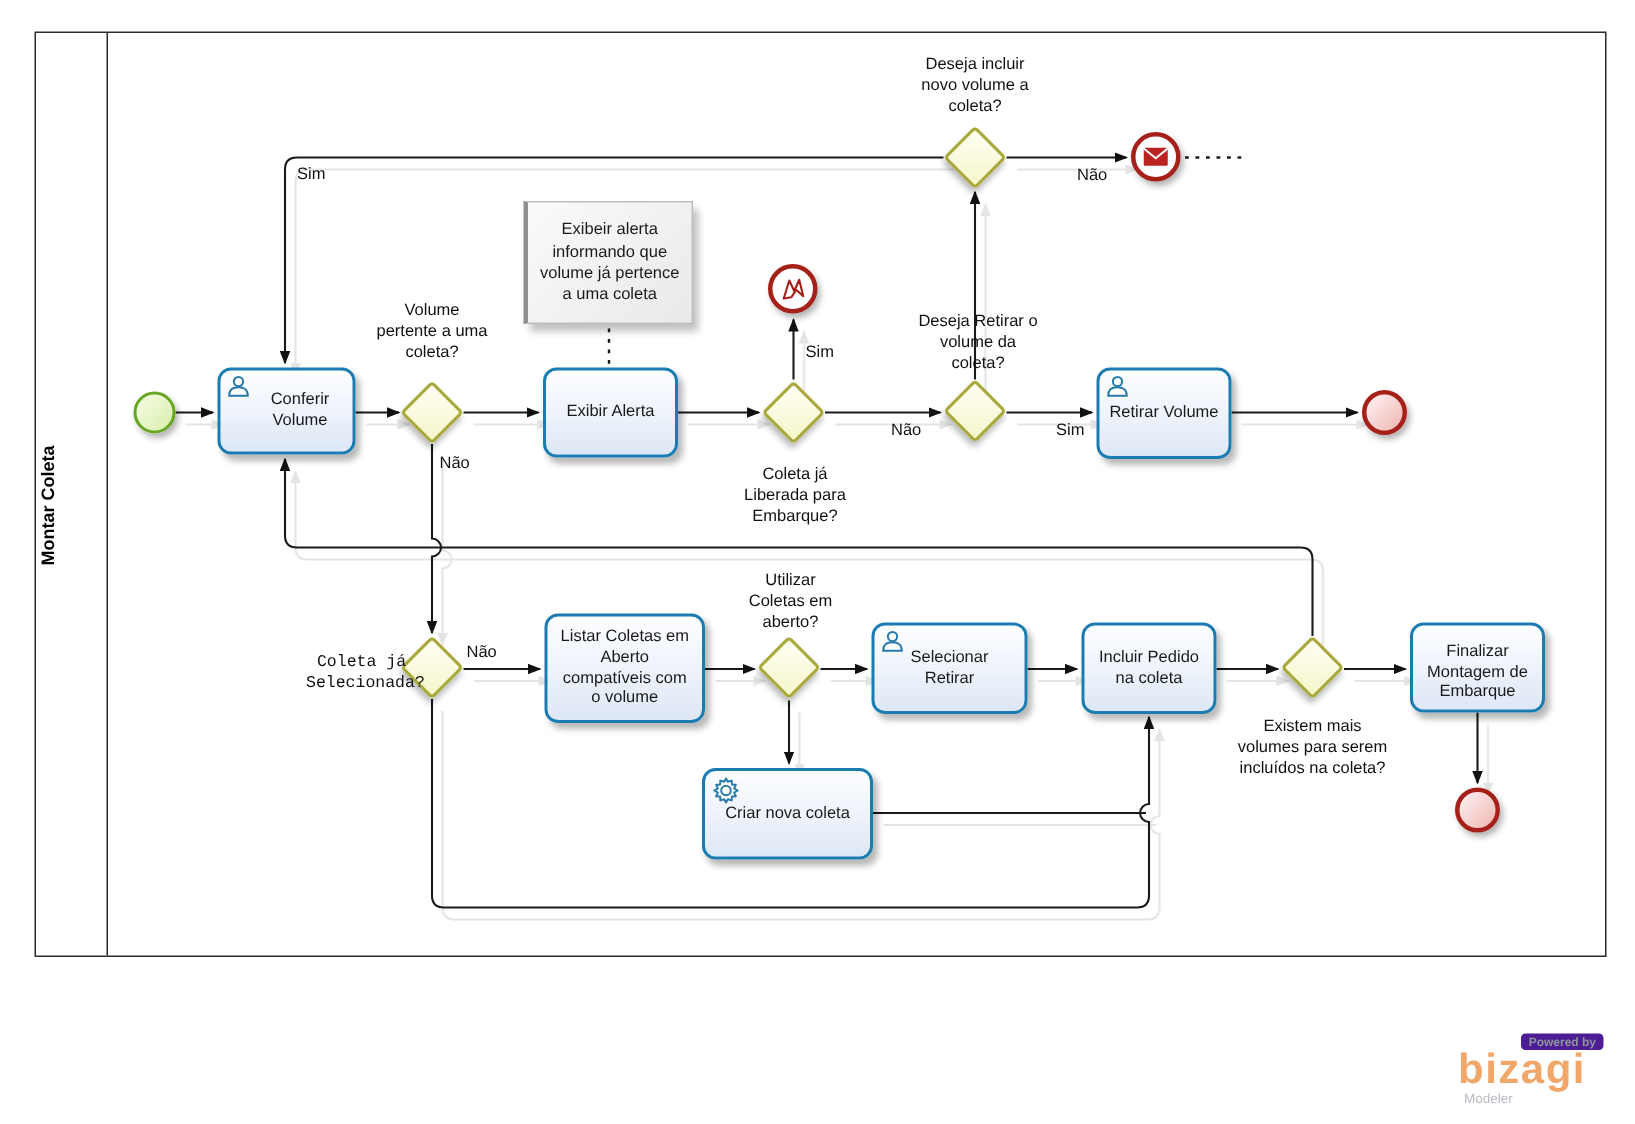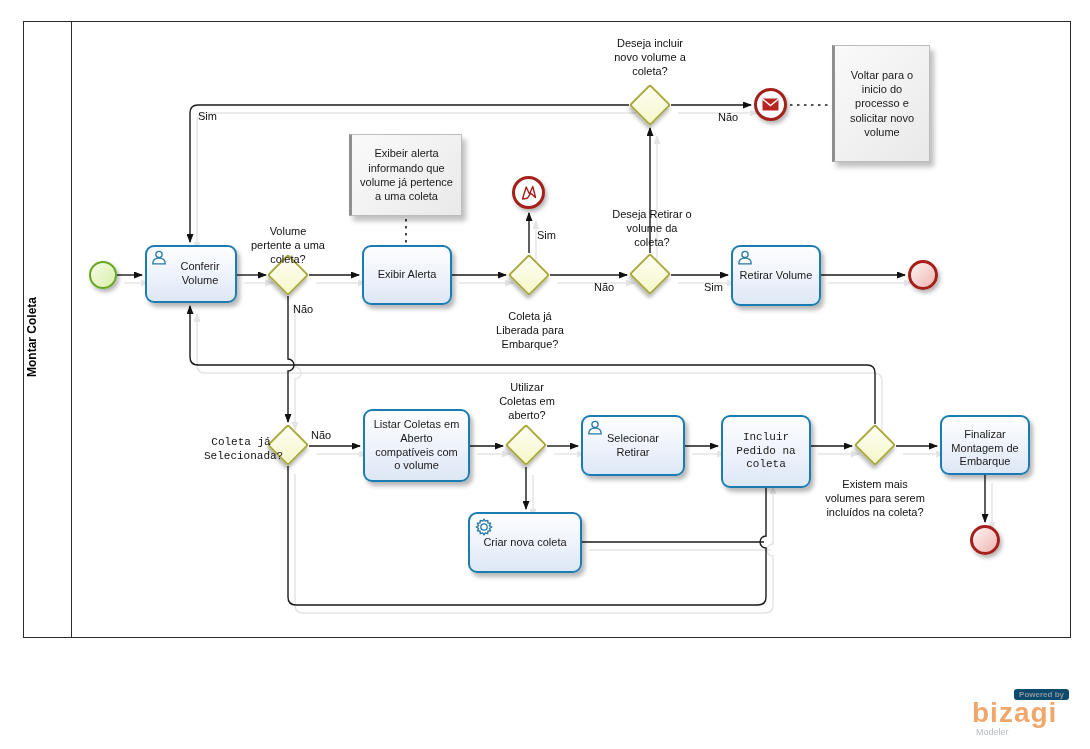--- a/index.html
+++ b/index.html
@@ -36,21 +36,21 @@
   .lbl{position:absolute;font-size:11px;line-height:1.27;text-align:center;z-index:4;color:#111;}
   .edge-lbl{position:absolute;font-size:11px;z-index:4;color:#111;white-space:nowrap;}
   
   .note{position:absolute;z-index:3;border:1px solid #bcbcbc;border-left:3px solid #8f8f8f;
         background:linear-gradient(135deg,#fafafa 0%,#e9e9e9 100%);
         box-shadow:4px 5px 5px rgba(0,0,0,0.25);
         display:flex;align-items:center;justify-content:center;text-align:center;
         font-size:11px;line-height:1.3;box-sizing:border-box;padding:4px;}
   
   .brand{position:absolute;right:18px;bottom:8px;width:100px;height:52px;z-index:5;}
-  .brand .pb{position:absolute;right:3px;top:0;background:#0c4a6e;border-radius:3px;
+  .brand .pb{position:absolute;right:3px;top:0;background:#4c1d95;border-radius:3px;
              font-size:8px;font-weight:bold;color:#8e959c;padding:1px 5px;}
   .brand .logo{position:absolute;left:0;top:8px;font-size:28px;font-weight:bold;
                color:#f2a76a;letter-spacing:1px;}
   .brand .modeler{position:absolute;left:4px;top:38px;font-size:9px;color:#b7bbc0;}
 </style>
 </head>
 <body>
 
 <div class="canvas">
 
@@ -140,21 +140,21 @@
   </div>
 
   <div class="task" style="left:581px;top:415px;width:104px;height:61px;padding:4px 16px;">
     <svg class="nodeicon" width="16" height="15" viewBox="0 0 16 15">
       <circle cx="8" cy="4.4" r="3.1" fill="#fff" stroke="#2679a8" stroke-width="1.3"></circle>
       <path d="M1.8,13.8 Q1.8,8.2 8,8.2 Q14.2,8.2 14.2,13.8 Z" fill="#fff" stroke="#2679a8" stroke-width="1.3"></path>
     </svg>
     <span>Selecionar Retirar</span>
   </div>
 
-  <div class="task" style="left:721px;top:415px;width:90px;height:73px;font-family:Liberation Mono, monospace;">
+  <div class="task" style="left:721px;top:415px;width:90px;height:61px;">
     <span>Incluir Pedido na coleta</span>
   </div>
 
   <div class="task" style="left:468px;top:512px;width:114px;height:61px;">
     <svg class="nodeicon" width="20" height="20" viewBox="0 0 20 20">
       <g stroke="#2679a8" stroke-width="1.3" fill="#fff">
         <path d="M10,2 L11.2,4.2 L13.8,3.4 L13.9,6 L16.6,6.2 L15.4,8.6 L17.8,10 L15.4,11.4 L16.6,13.8 L13.9,14 L13.8,16.6 L11.2,15.8 L10,18 L8.8,15.8 L6.2,16.6 L6.1,14 L3.4,13.8 L4.6,11.4 L2.2,10 L4.6,8.6 L3.4,6.2 L6.1,6 L6.2,3.4 L8.8,4.2 Z" stroke-linejoin="round"></path>
         <circle cx="10" cy="10" r="3.2"></circle>
       </g>
     </svg>
@@ -166,42 +166,39 @@
   </div>
 
   <div class="gw" style="left:273px;top:260px;"></div>
   <div class="gw" style="left:514px;top:260px;"></div>
   <div class="gw" style="left:635px;top:259px;"></div>
   <div class="gw" style="left:635px;top:90px;"></div>
   <div class="gw" style="left:273px;top:430px;"></div>
   <div class="gw" style="left:511px;top:430px;"></div>
   <div class="gw" style="left:860px;top:430px;"></div>
 
-  <div class="lbl" style="left:248px;top:201px;width:80px;margin-top:24px;">Volume pertente a uma coleta?</div>
+  <div class="lbl" style="left:248px;top:201px;width:80px;">Volume pertente a uma coleta?</div>
   <div class="lbl" style="left:489px;top:310px;width:82px;">Coleta já Liberada para Embarque?</div>
   <div class="lbl" style="left:610px;top:208px;width:84px;">Deseja Retirar o volume da coleta?</div>
   <div class="lbl" style="left:608px;top:37px;width:84px;">Deseja incluir novo volume a coleta?</div>
   <div class="lbl" style="left:204px;top:436px;width:74px;font-family:Liberation Mono, monospace;">Coleta já Selecionada?</div>
   <div class="lbl" style="left:495px;top:381px;width:64px;">Utilizar Coletas em aberto?</div>
   <div class="lbl" style="left:821px;top:478px;width:108px;">Existem mais volumes para serem incluídos na coleta?</div>
 
   <div class="edge-lbl" style="left:198px;top:110px;">Sim</div>
   <div class="edge-lbl" style="left:293px;top:303px;">Não</div>
   <div class="edge-lbl" style="left:537px;top:229px;">Sim</div>
   <div class="edge-lbl" style="left:594px;top:281px;">Não</div>
   <div class="edge-lbl" style="left:704px;top:281px;">Sim</div>
   <div class="edge-lbl" style="left:718px;top:111px;">Não</div>
   <div class="edge-lbl" style="left:311px;top:429px;">Não</div>
 
   <div class="note" style="left:349px;top:134px;width:113px;height:82px;">
     <span>Exibeir alerta informando que volume já pertence a uma coleta</span>
   </div>
-  <div class="note" style="left:832px;top:45px;width:98px;height:117px;">
-    <span>Voltar para o inicio do processo e solicitar novo volume</span>
-  </div>
 
   <div class="brand">
     <div class="pb">Powered by</div>
     <div class="logo">bizagi</div>
     <div class="modeler">Modeler</div>
   </div>
 
 </div>
 
 </body></html>

